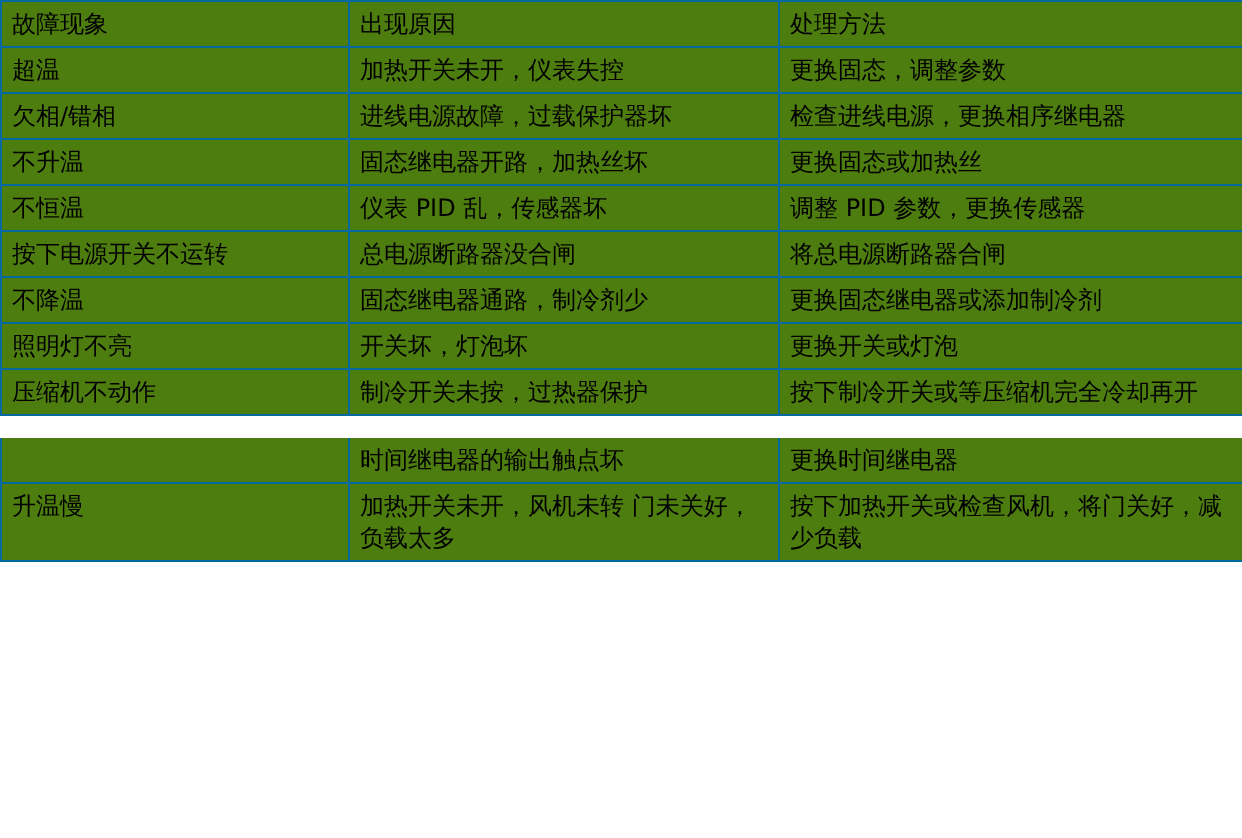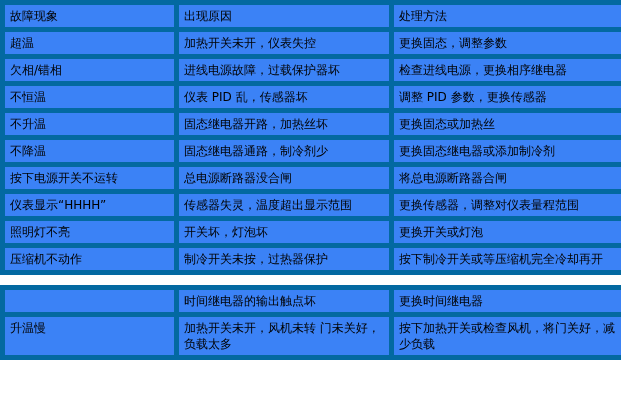--- a/index.html
+++ b/index.html
@@ -18,22 +18,22 @@
     table-layout: fixed;
     width: 621px;
     background: #ffffff;
   }
   table.fault-table col.c0 { width: 174px; }
   table.fault-table col.c1 { width: 215px; }
   table.fault-table col.c2 { width: 232px; }
 
   table.fault-table th,
   table.fault-table td {
-    border: 5px solid #0369a1;
-    background: #3b82f6;
+    border: 1px solid #0369a1;
+    background: #4d7c0f;
     vertical-align: top;
     padding: 3px 4px 3px 5px;
     font-size: 12px;
     line-height: 16px;
     color: #000000;
     font-weight: normal;
     text-align: left;
     word-break: break-all;
   }
   table.fault-table tr.blank-row td {
@@ -67,43 +67,38 @@
       <td>超温</td>
       <td>加热开关未开，仪表失控</td>
       <td>更换固态，调整参数</td>
     </tr>
     <tr>
       <td>欠相/错相</td>
       <td>进线电源故障，过载保护器坏</td>
       <td>检查进线电源，更换相序继电器</td>
     </tr>
     <tr>
-      <td>不恒温</td>
-      <td>仪表 PID 乱，传感器坏</td>
-      <td>调整 PID 参数，更换传感器</td>
-    </tr>
-    <tr>
       <td>不升温</td>
       <td>固态继电器开路，加热丝坏</td>
       <td>更换固态或加热丝</td>
     </tr>
     <tr>
-      <td>不降温</td>
-      <td>固态继电器通路，制冷剂少</td>
-      <td>更换固态继电器或添加制冷剂</td>
+      <td>不恒温</td>
+      <td>仪表 PID 乱，传感器坏</td>
+      <td>调整 PID 参数，更换传感器</td>
     </tr>
     <tr>
       <td>按下电源开关不运转</td>
       <td>总电源断路器没合闸</td>
       <td>将总电源断路器合闸</td>
     </tr>
     <tr>
-      <td>仪表显示“HHHH”</td>
-      <td>传感器失灵，温度超出显示范围</td>
-      <td>更换传感器，调整对仪表量程范围</td>
+      <td>不降温</td>
+      <td>固态继电器通路，制冷剂少</td>
+      <td>更换固态继电器或添加制冷剂</td>
     </tr>
     <tr>
       <td>照明灯不亮</td>
       <td>开关坏，灯泡坏</td>
       <td>更换开关或灯泡</td>
     </tr>
     <tr>
       <td>压缩机不动作</td>
       <td>制冷开关未按，过热器保护</td>
       <td>按下制冷开关或等压缩机完全冷却再开</td>

